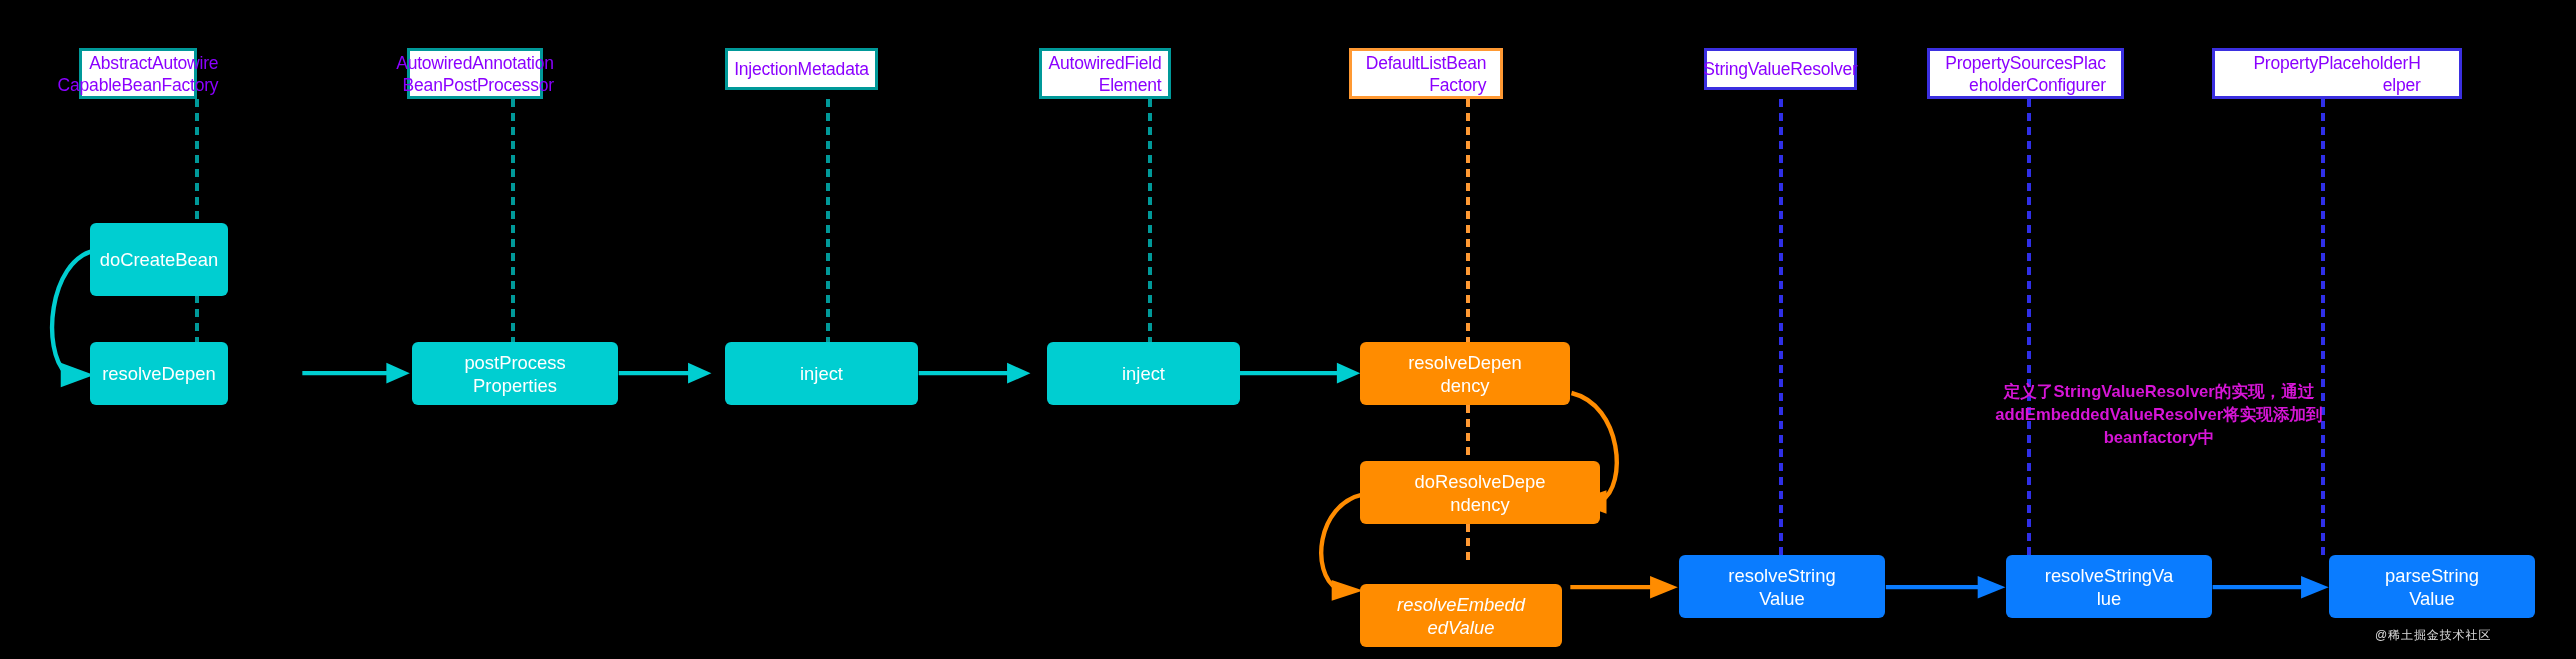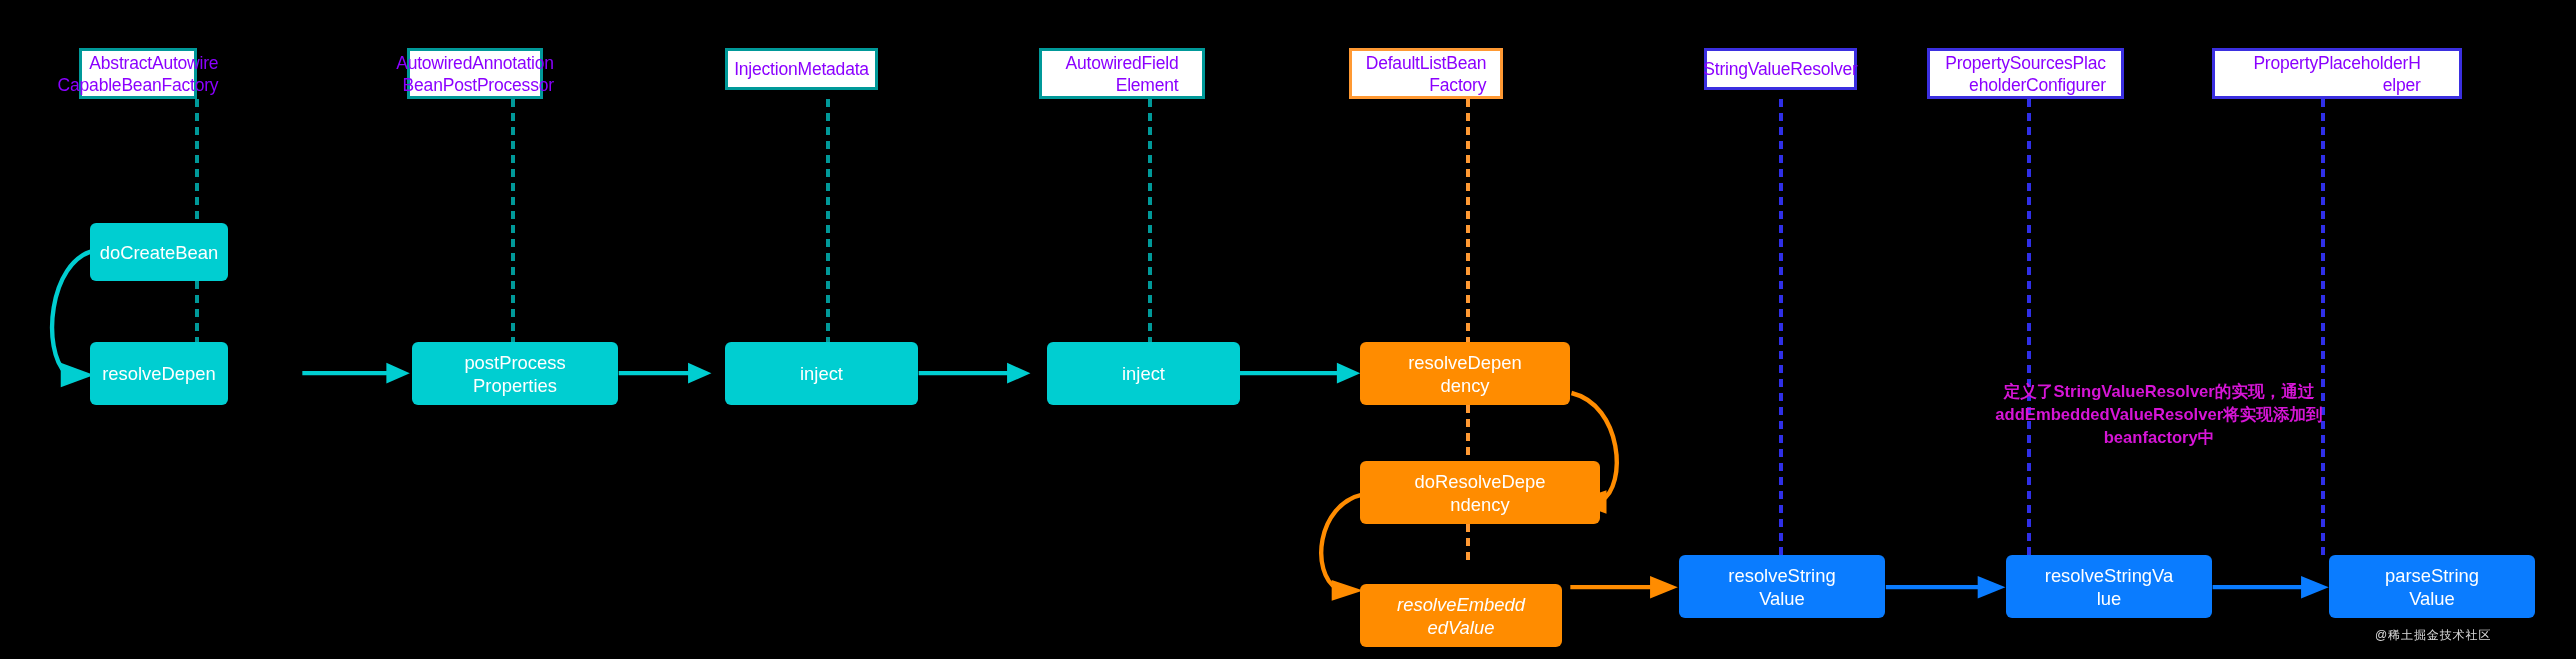--- a/index.html
+++ b/index.html
@@ -106,21 +106,21 @@
     <span>AbstractAutowire
 CapableBeanFactory</span>
   </div>
   <div class="participant teal" style="left:407px;  top:48px; width:136px; height:51px;">
     <span>AutowiredAnnotation
 BeanPostProcessor</span>
   </div>
   <div class="participant teal" style="left:725px;  top:48px; width:153px; height:42px;">
     <span>InjectionMetadata</span>
   </div>
-  <div class="participant teal" style="left:1039px; top:48px; width:166px; height:51px;">
+  <div class="participant teal" style="left:1039px; top:48px; width:132px; height:51px;">
     <span>AutowiredField
 Element</span>
   </div>
   <div class="participant orange" style="left:1349px; top:48px; width:154px; height:51px;">
     <span>DefaultListBean
 Factory</span>
   </div>
   <div class="participant blue" style="left:1704px; top:48px; width:153px; height:42px;">
     <span>StringValueResolver</span>
   </div>
@@ -196,21 +196,21 @@
     </svg>
   </div>
 
   <div class="edge" style="left:2212px; top:569px;">
     <svg width="120" height="39" viewBox="0 0 137 45">
       <line x1="0" y1="21" x2="108" y2="21" stroke="#0a7cff" stroke-width="5"></line>
       <polygon points="102,8 134,21 102,34" fill="#0a7cff"></polygon>
     </svg>
   </div>
 
-  <div class="callbox teal" style="left:90px;  top:223px; width:138px; height:58px;text-align:right;">
+  <div class="callbox teal" style="left:90px;  top:223px; width:138px; height:73px;text-align:right;">
     <span>doCreateBean</span>
   </div>
   <div class="callbox teal" style="left:90px;  top:342px; width:138px; height:63px;">
     <span>resolveDepen</span>
   </div>
   <div class="callbox teal" style="left:412px;  top:342px; width:206px; height:63px;">
     <span>postProcess
 Properties</span>
   </div>
   <div class="callbox teal" style="left:725px;  top:342px; width:193px; height:63px;">

